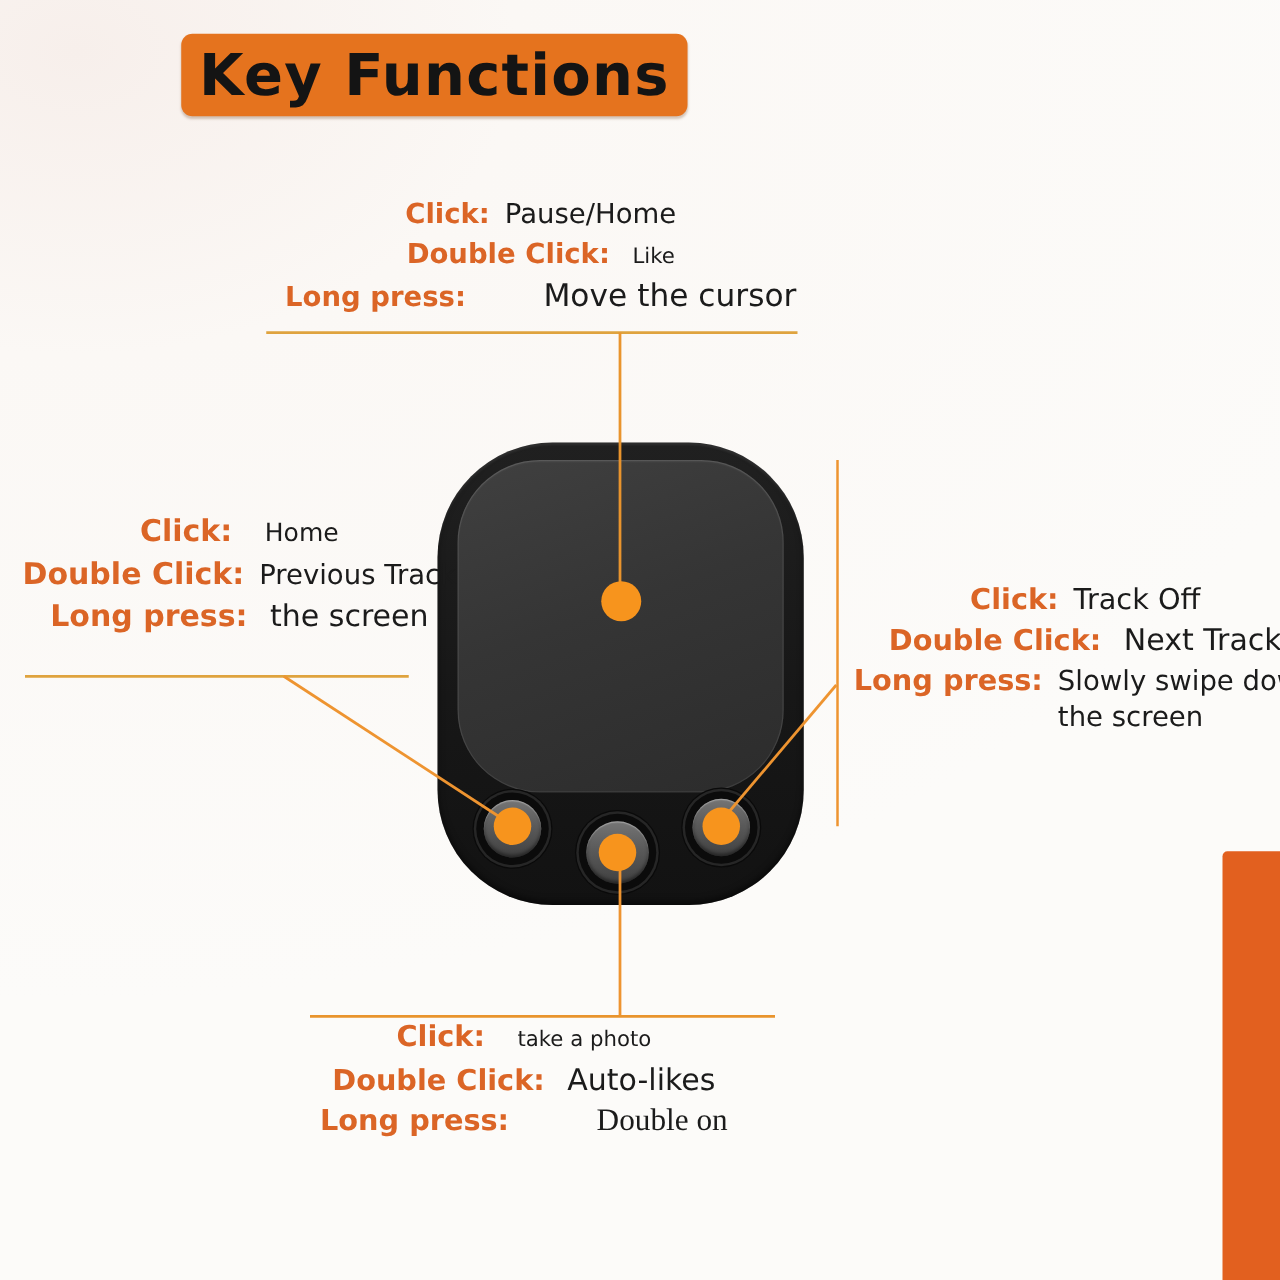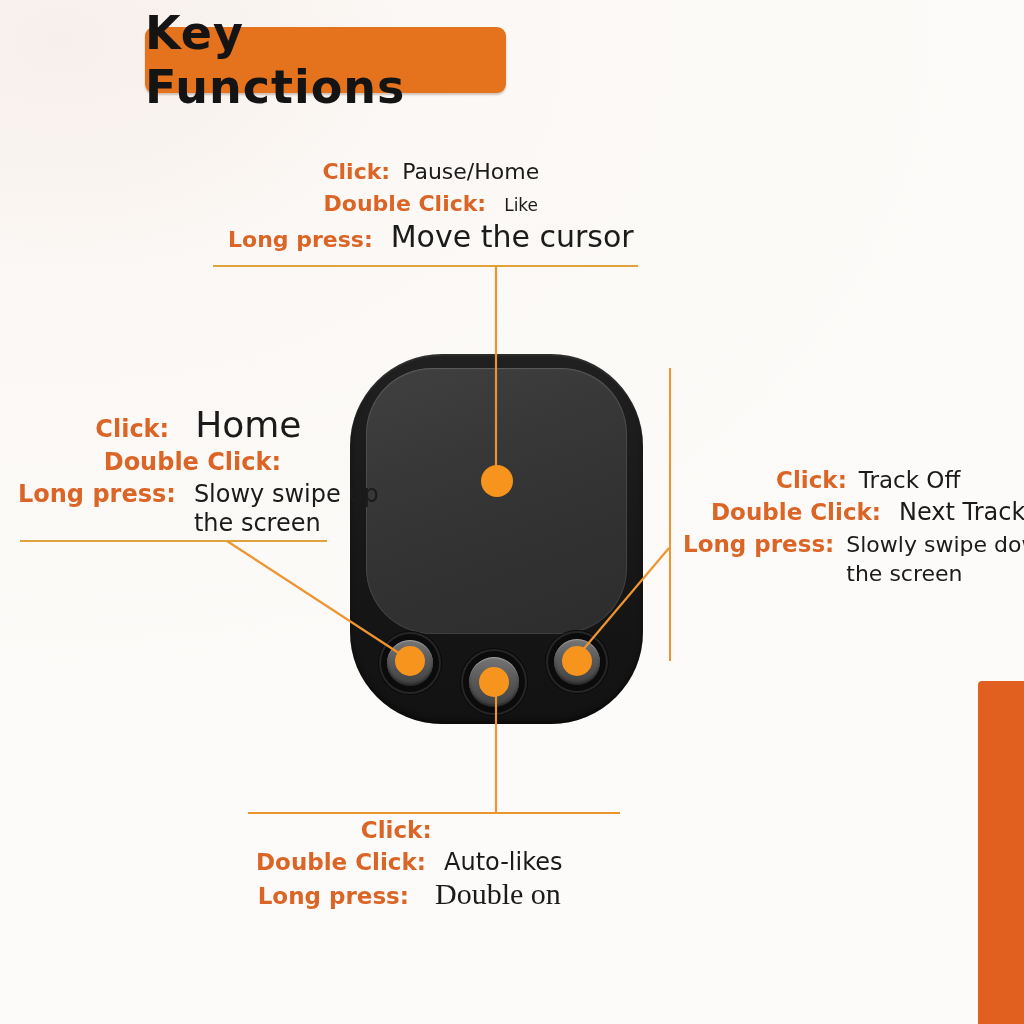--- a/index.html
+++ b/index.html
@@ -6,21 +6,21 @@
   body{
     width:1024px;height:1024px;overflow:hidden;
     font-family:"DejaVu Sans",sans-serif;
     background:radial-gradient(1200px 800px at 6% 4%, #f6edе9 0%, #faf6f3 30%, #fcfbf9 100%), #fbf9f7;
   }
   .stage{position:relative;width:1024px;height:1024px;
     background:radial-gradient(1100px 760px at 6% 4%, #f7efeb 0%, #fbf8f5 32%, #fcfbf9 100%);}
 
   
   .banner{
-    position:absolute;left:145px;top:27px;width:361px;height:66px;
+    position:absolute;left:145px;top:27px;width:405px;height:66px;
     background:#e5731e;border-radius:9px;
     display:flex;align-items:center;justify-content:center;
     box-shadow:0 2px 2px rgba(90,40,0,0.25);
   }
   .banner span{
     font-size:46px;font-weight:bold;color:#141414;letter-spacing:1px;
   }
 
   
   svg.connectors{position:absolute;left:0;top:0;pointer-events:none;}
@@ -69,23 +69,23 @@
   .ann{position:absolute;color:#1b1b1b;}
   .row{display:flex;align-items:baseline;justify-content:center;}
   .lbl{color:#db6526;font-weight:bold;margin-right:12px;white-space:nowrap;}
   .g-lg{margin-right:26px;}
   .g-md{margin-right:18px;}
   .val{color:#1b1b1b;white-space:nowrap;}
   .serif{font-family:"Liberation Serif",serif;}
   .s22{font-size:22px;}
   .s23{font-size:23px;}
   .s24{font-size:24px;}
-  .s25{font-size:30px;}
+  .s25{font-size:25px;margin-left:44px;}
   .s26{font-size:17px;}
-  .s28{font-size:36px;}
+  .s28{font-size:20px;}
   .lh32{line-height:32px;}
   .lh34{line-height:34px;}
   .twoline{line-height:29px;}
 
   .ann-top{left:228px;top:156px;}
   .ann-left{left:18px;top:408px;}
   .ann-right{left:683px;top:464px;}
   .ann-bottom{left:256px;top:814px;}
 
   
@@ -149,25 +149,25 @@
     </div>
   </div>
 
   <div class="ann ann-left">
     <div class="row lh34">
       <span class="lbl s24 g-lg">Click:</span>
       <span class="val s28">Home</span>
     </div>
     <div class="row lh32">
       <span class="lbl s24">Double Click:</span>
+      <span class="val s22">Previous Track</span>
     </div>
     <div class="row lh32">
       <span class="lbl s24 g-md">Long press:</span>
       <span class="val s24 twoline">
-        <div>Slowy swipe up</div>
         <div>the screen</div>
       </span>
     </div>
   </div>
 
   <div class="ann ann-right">
     <div class="row lh32">
       <span class="lbl s23">Click:</span>
       <span class="val s23">Track Off</span>
     </div>
@@ -180,20 +180,21 @@
       <span class="val s22 twoline">
         <div>Slowly swipe down</div>
         <div>the screen</div>
       </span>
     </div>
   </div>
 
   <div class="ann ann-bottom">
     <div class="row lh32">
       <span class="lbl s23 g-lg">Click:</span>
+      <span class="val s26">take a photo</span>
     </div>
     <div class="row lh32">
       <span class="lbl s23 g-md">Double Click:</span>
       <span class="val s24">Auto-likes</span>
     </div>
     <div class="row lh32">
       <span class="lbl s23 g-lg">Long press:</span>
       <span class="val s25 serif">Double on</span>
     </div>
   </div>

